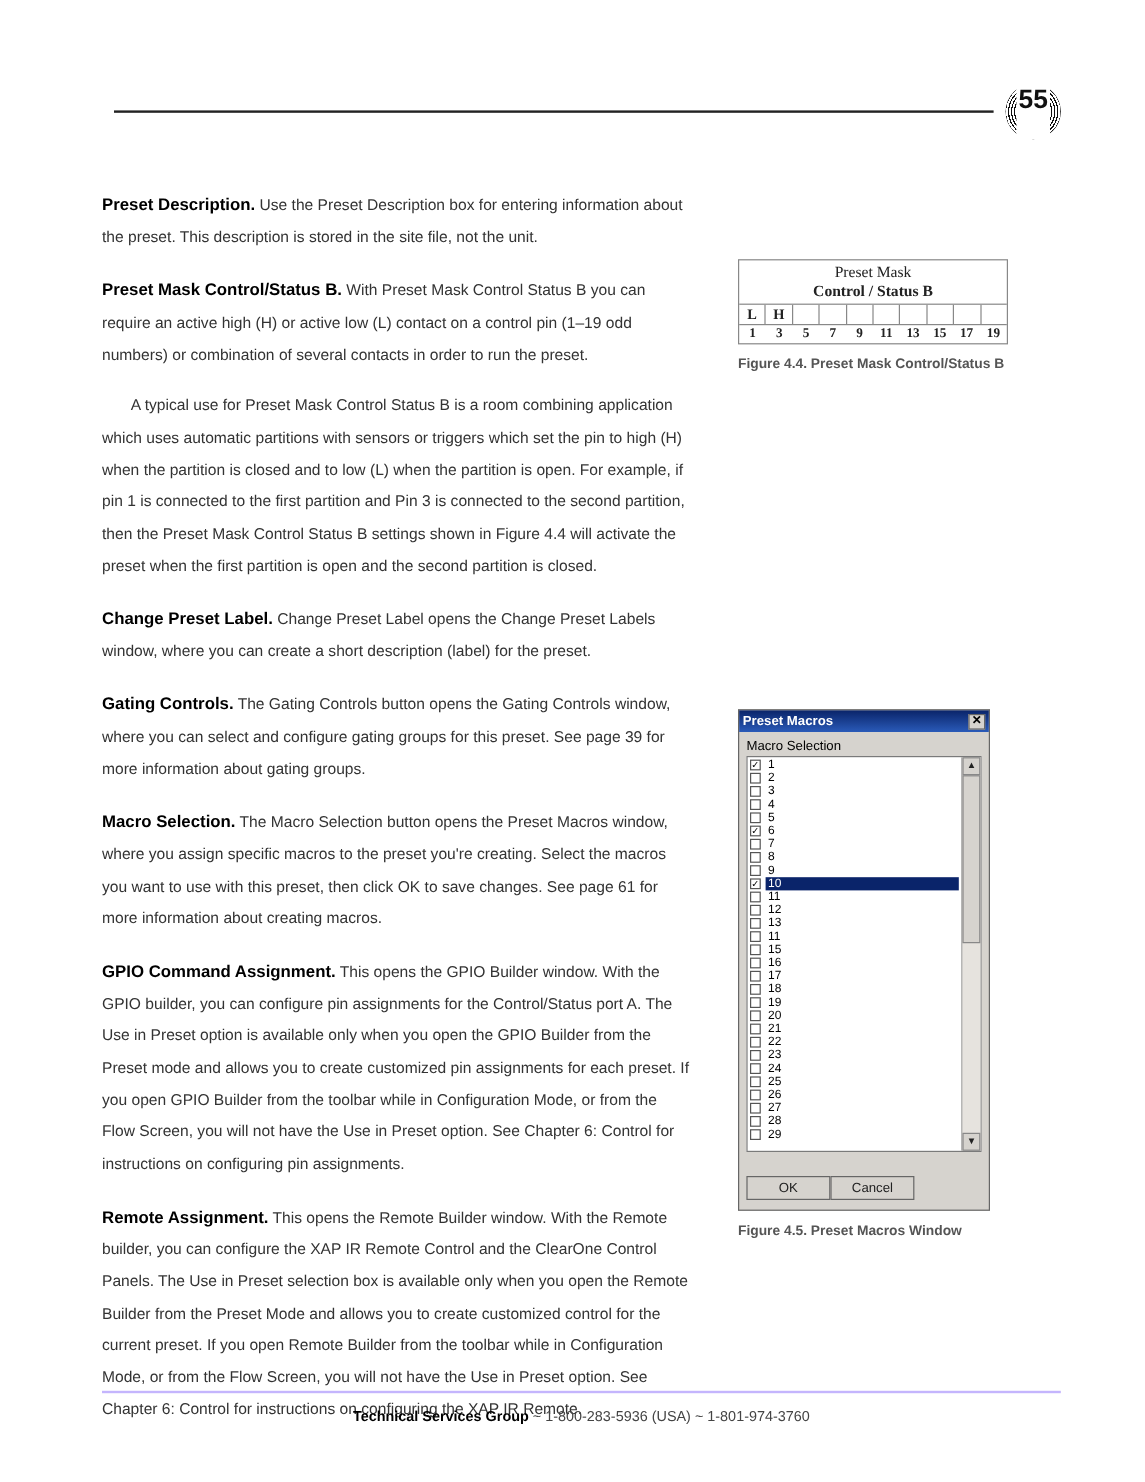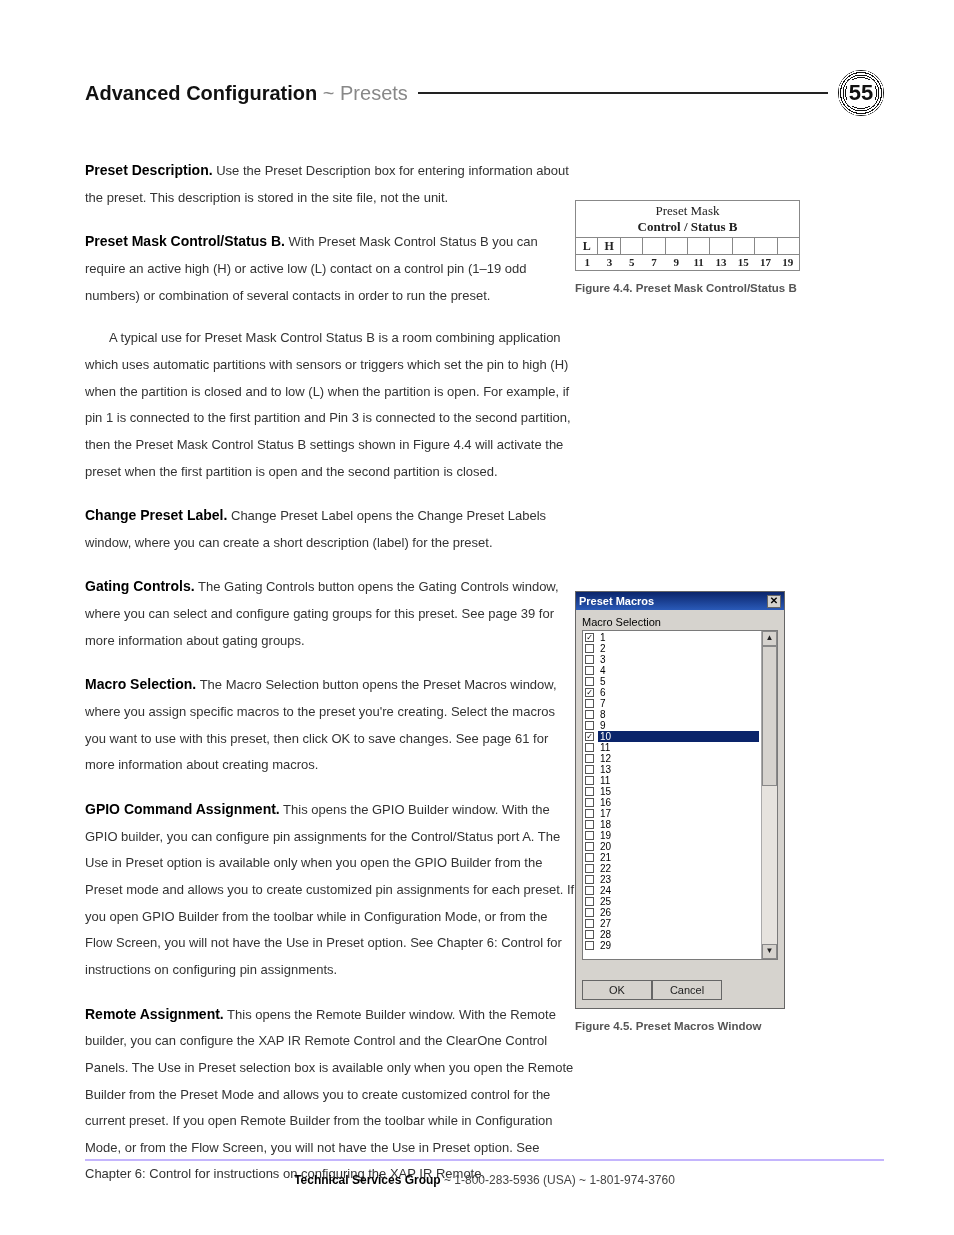--- a/index.html
+++ b/index.html
@@ -32,34 +32,34 @@
     height: 1.5px;
     background: #222;
     margin-left: 10px;
   }
   .page-badge {
     width: 46px;
     height: 46px;
     border-radius: 50%;
     background: repeating-radial-gradient(circle, #111 0 1px, #fff 1px 2.5px);
     display: flex;
-    align-items: center;
     justify-content: center;
     margin-left: 10px;
   }
   .page-badge span {
     font-size: 22px;
     font-weight: 700;
     color: #111;
     background: #fff;
     padding: 0 2px;
     border-radius: 4px;
   }
   .content {
     display: flex;
+    gap: 40px;
   }
   .main-col {
     width: 490px;
     font-size: 13px;
     line-height: 2.05;
     color: #333;
   }
   .side-col {
     flex: 1;
     position: relative;
@@ -74,21 +74,21 @@
   .indent { text-indent: 24px; }
   .cap {
     font-size: 11.5px;
     font-weight: 700;
     color: #555;
     margin-top: 8px;
     line-height: 1.6;
   }
   
   .fig44 {
-    margin-top: 44px;
+    margin-top: 60px;
     width: 225px;
   }
   .maskbox {
     border: 1px solid #888;
     background: #fff;
     font-family: "Times New Roman", serif;
     text-align: center;
   }
   .maskbox .t1 { font-size: 13px; padding-top: 2px; }
   .maskbox .t2 { font-size: 13px; padding-bottom: 2px; font-weight: bold; }
@@ -223,23 +223,20 @@
     text-align: center;
     font-size: 12px;
     color: #444;
   }
   .footer .tg { font-weight: 700; color:#000; font-family: Arial, sans-serif; }
 </style>
 </head>
 <body>
 
 <div class="header-row">
-  <div class="header-title">
-    <span>Advanced Configuration</span><span class="header-sub"> ~ </span><span class="header-sub">Presets</span>
-  </div>
   <div class="header-rule"></div>
   <div class="page-badge">
     <span>55</span>
   </div>
 </div>
 
 <div class="content">
   <div class="main-col">
     <p class="para"><span class="lead">Preset Description.</span><span> Use the Preset Description box for entering information about the preset. This description is stored in the site file, not the unit.</span></p>
     <p class="para"><span class="lead">Preset Mask Control/Status B.</span><span> With Preset Mask Control Status B you can require an active high (H) or active low (L) contact on a control pin (1–19 odd numbers) or combination of several contacts in order to run the preset.</span></p>

